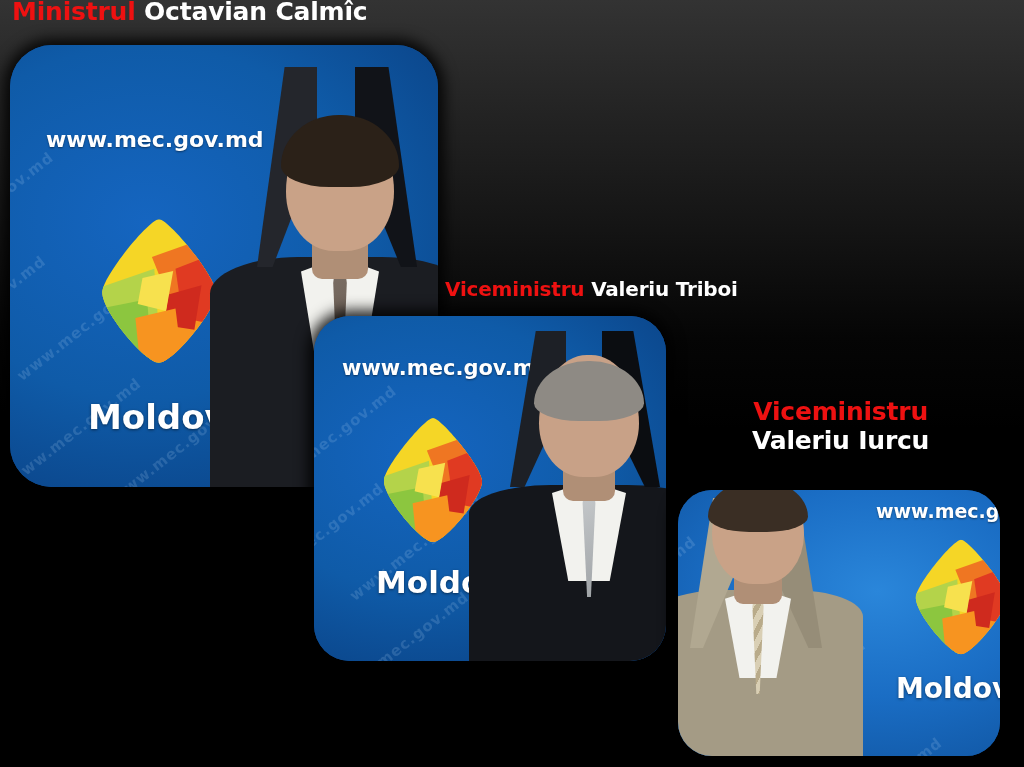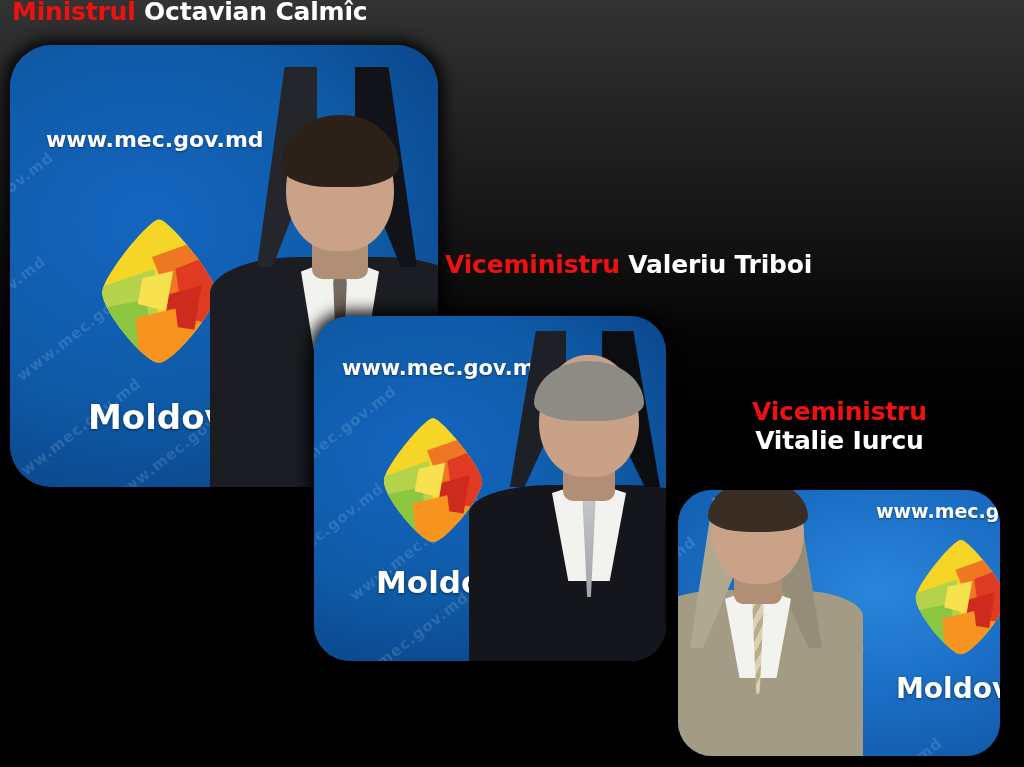--- a/index.html
+++ b/index.html
@@ -18,21 +18,21 @@
     position:absolute;
     font-weight:bold;
     line-height:1.14;
     white-space:nowrap;
     letter-spacing:-0.2px;
   }
   .caption .role{color:#ee1111;}
   .caption .name{color:#ffffff;}
 
   #caption-ministru{left:12px;top:-2px;font-size:25px;}
-  #caption-vice1{left:445px;top:251px;font-size:25px;}
+  #caption-vice1{left:445px;top:278px;font-size:20px;}
   #caption-vice2{left:752px;top:398px;font-size:25px;text-align:center;}
   #caption-vice2 .role,#caption-vice2 .name{display:block;}
 
   
   .photo-card{
     position:absolute;overflow:hidden;
     background:#0b4f9e;
     box-shadow:0 0 14px 6px rgba(0,0,0,.85);
   }
   .backdrop{
@@ -263,16 +263,16 @@
   <div class="caption" id="caption-ministru">
     <span class="role">Ministrul</span><span class="name"> </span><span class="name">Octavian Calmîc</span>
   </div>
 
   <div class="caption" id="caption-vice1">
     <span class="role">Viceministru</span><span class="name"> </span><span class="name">Valeriu Triboi</span>
   </div>
 
   <div class="caption" id="caption-vice2">
     <span class="role">Viceministru</span>
-    <span class="name">Vitalie Iurcu</span>
+    <span class="name">Valeriu Iurcu</span>
   </div>
 
 </div>
 
 </body></html>

